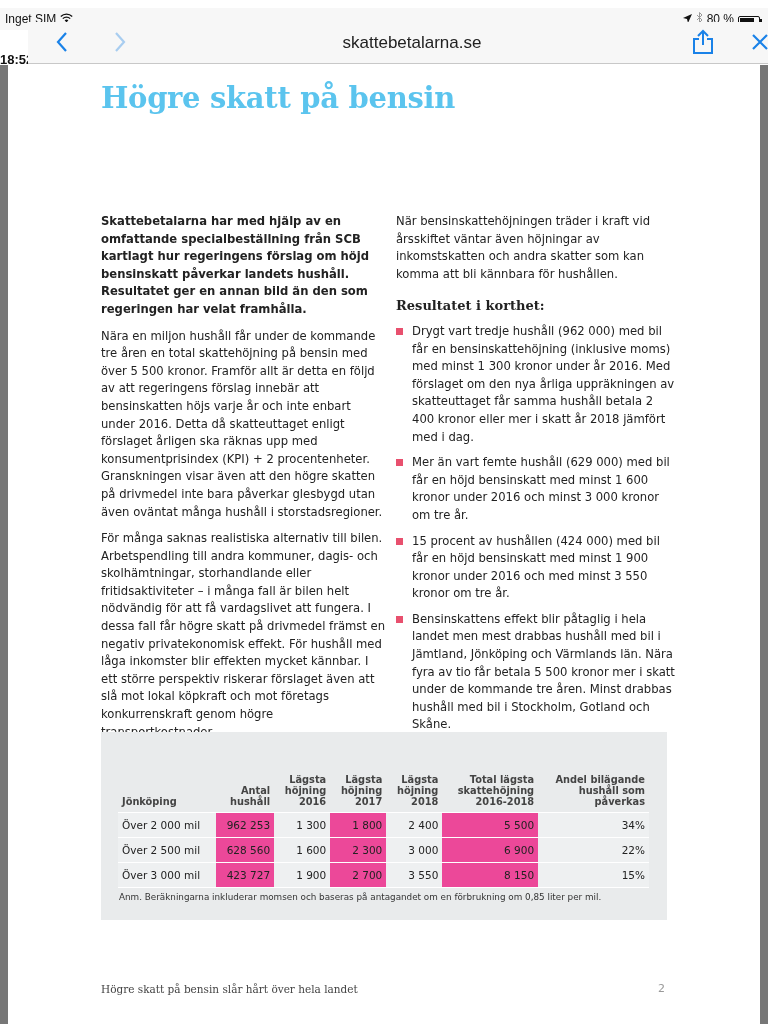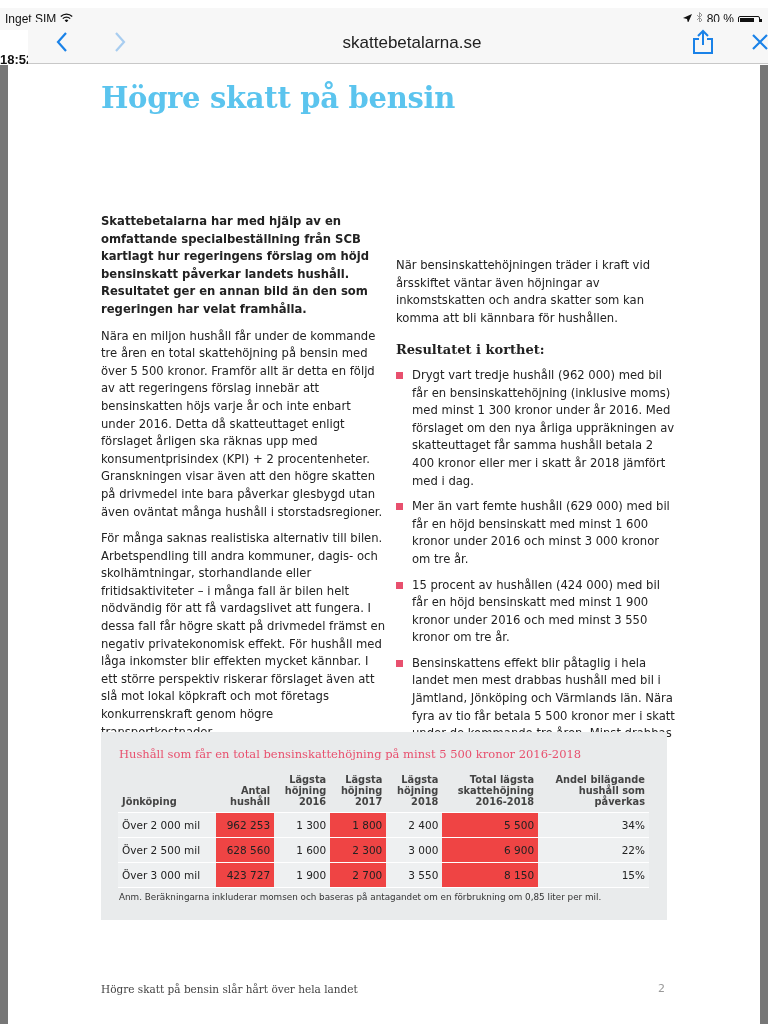--- a/index.html
+++ b/index.html
@@ -21,39 +21,39 @@
   .url { position: absolute; left: 0; right: 0; top: 11px; text-align: center; font-family: "Liberation Sans", sans-serif; font-size: 17px; color: #222; }
 
   
   .viewer { position: absolute; top: 65px; left: 0; width: 768px; height: 959px; background: #777; }
   .page { position: absolute; left: 8px; top: 0; width: 752px; height: 959px; background: #fff; }
 
   .headline { position: absolute; left: 93px; top: 16px; width: 500px; font-family: "DejaVu Serif", serif; font-size: 29px; line-height: 34px; color: #5bc4ee; letter-spacing: -0.3px; }
 
   .col { position: absolute; font-size: 11.6px; line-height: 17.6px; color: #222; }
   .col-left { left: 93px; top: 148px; width: 285px; }
-  .col-right { left: 388px; top: 148px; width: 280px; margin-top: 44px; }
+  .col-right { left: 388px; top: 148px; width: 280px; }
   .col p { margin-bottom: 9px; }
   .lead { font-weight: bold; }
   .subhead { font-family: "DejaVu Serif", serif; font-weight: bold; font-size: 13px; margin: 14px 0 8px; }
   .bullets { list-style: none; }
   .bullets li { position: relative; padding-left: 16px; margin-bottom: 8px; }
   .bullet-sq { position: absolute; left: 0; top: 5px; width: 7px; height: 7px; background: #e8506e; }
 
   
   .table-box { position: absolute; left: 93px; top: 667px; width: 566px; height: 188px; background: #e9ebec; }
   .table-title { position: absolute; left: 18px; top: 15px; font-family: "DejaVu Serif", serif; font-size: 11.5px; color: #e8506e; }
   table { position: absolute; left: 17px; top: 42px; width: 531px; border-collapse: collapse; font-size: 10.5px; }
   th { font-weight: bold; color: #444; text-align: right; vertical-align: bottom; line-height: 11px; padding: 0 4px 5px; font-size: 9.8px; }
   th:first-child { text-align: left; }
   td { text-align: right; padding: 3px 4px; height: 25px; border-top: 1px solid #fff; color: #222; }
   td:first-child { text-align: left; }
   tbody tr:last-child td { border-bottom: 1px solid #fff; }
   td.c-light { background: #eef0f1; }
-  td.c-dark { background: #ef4444; }
+  td.c-dark { background: #ec4899; }
   .table-note { position: absolute; left: 18px; top: 160px; font-size: 8.8px; color: #333; }
 
   
   .footer-title { position: absolute; left: 93px; top: 918px; font-family: "DejaVu Serif", serif; font-size: 10.5px; color: #444; }
   .page-num { position: absolute; left: 650px; top: 917px; font-size: 11px; color: #999; }
 </style>
 </head>
 <body>
 
 <div class="status-bar">
@@ -129,21 +129,20 @@
       <h2 class="subhead">Resultatet i korthet:</h2>
       <ul class="bullets">
         <li><span class="bullet-sq"></span><span>Drygt vart tredje hushåll (962 000) med bil får en bensinskattehöjning (inklusive moms) med minst 1 300 kronor under år 2016. Med förslaget om den nya årliga uppräkningen av skatteuttaget får samma hushåll betala 2 400 kronor eller mer i skatt år 2018 jämfört med i dag.</span></li>
         <li><span class="bullet-sq"></span><span>Mer än vart femte hushåll (629 000) med bil får en höjd bensinskatt med minst 1 600 kronor under 2016 och minst 3 000 kronor om tre år.</span></li>
         <li><span class="bullet-sq"></span><span>15 procent av hushållen (424 000) med bil får en höjd bensinskatt med minst 1 900 kronor under 2016 och med minst 3 550 kronor om tre år.</span></li>
         <li><span class="bullet-sq"></span><span>Bensinskattens effekt blir påtaglig i hela landet men mest drabbas hushåll med bil i Jämtland, Jönköping och Värmlands län. Nära fyra av tio får betala 5 500 kronor mer i skatt under de kommande tre åren. Minst drabbas hushåll med bil i Stockholm, Gotland och Skåne.</span></li>
       </ul>
     </div>
 
     <div class="table-box">
-      <div class="table-title">Hushåll som får en total bensinskattehöjning på minst 5 500 kronor 2016-2018</div>
       <table>
         <thead>
           <tr id="thead-row">
               <th><span>Jönköping</span></th>
               <th><span>Antal</span><br><span>hushåll</span></th>
               <th><span>Lägsta</span><br><span>höjning</span><br><span>2016</span></th>
               <th><span>Lägsta</span><br><span>höjning</span><br><span>2017</span></th>
               <th><span>Lägsta</span><br><span>höjning</span><br><span>2018</span></th>
               <th><span>Total lägsta</span><br><span>skattehöjning</span><br><span>2016-2018</span></th>
               <th><span>Andel bilägande</span><br><span>hushåll som</span><br><span>påverkas</span></th>

